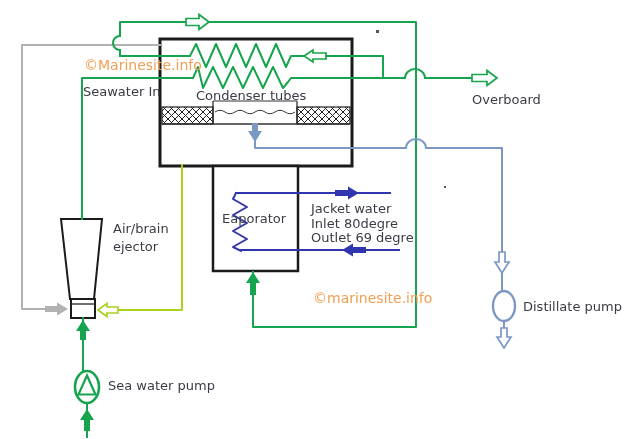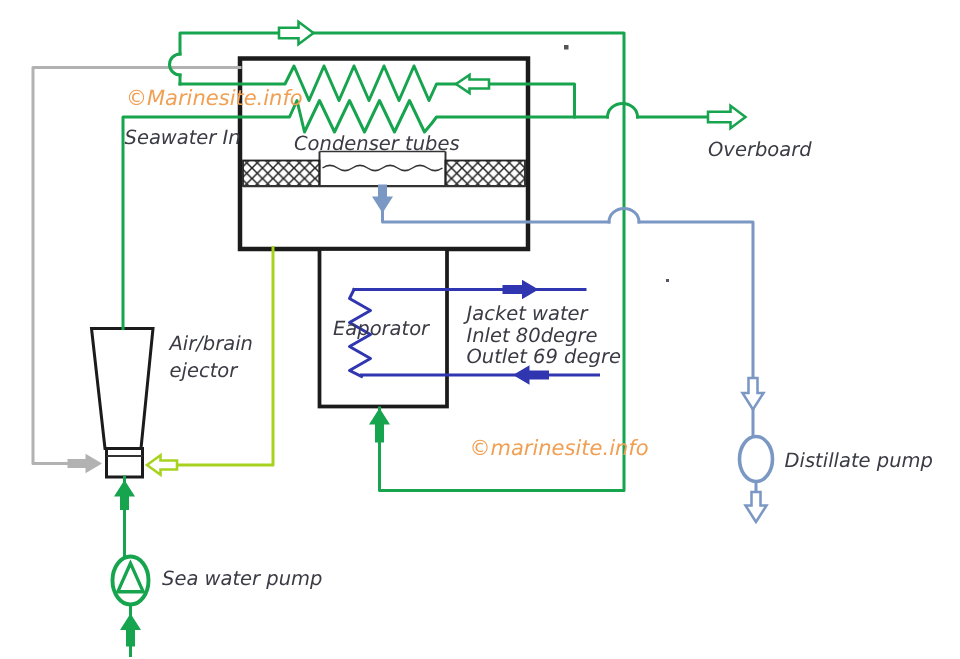--- a/index.html
+++ b/index.html
@@ -1,20 +1,20 @@
 <!DOCTYPE html>
 <html style="--seawater: #17a44e; --brine: #a7d21e; --air: #b2b2b2; --distillate: #7b98c4; --jacket: #3036b0; --outline: #1b1b1b; --text: #3b3b45; --watermark: #f19f52; --bg: #ffffff;"><head>
 <meta charset="utf-8">
 <style>
   :root{
     --seawater:#17a44e; --brine:#a7d21e; --air:#b2b2b2; --distillate:#7b98c4;
     --jacket:#3036b0; --outline:#1b1b1b; --text:#3b3b45; --watermark:#f19f52; --bg:#ffffff;
   }
   html,body{margin:0;padding:0;background:var(--bg);}
-  .stage{position:relative;width:640px;height:439px;background:var(--bg);overflow:hidden;font-style:italic;}
+  .stage{position:relative;width:640px;height:439px;background:var(--bg);overflow:hidden;}
   svg{display:block;}
   text{font-family:"DejaVu Sans", sans-serif;font-size:13px;fill:var(--text);}
   .wm{fill:var(--watermark);font-size:14px;}
   .pipe{fill:none;stroke-width:2;stroke-linejoin:round;stroke-linecap:square;}
   .green{stroke:var(--seawater);}
   .chart{stroke:var(--brine);}
   .grayl{stroke:var(--air);}
   .steel{stroke:var(--distillate);}
   .navy{stroke:var(--jacket);}
   .box{fill:#fff;stroke:var(--outline);}

